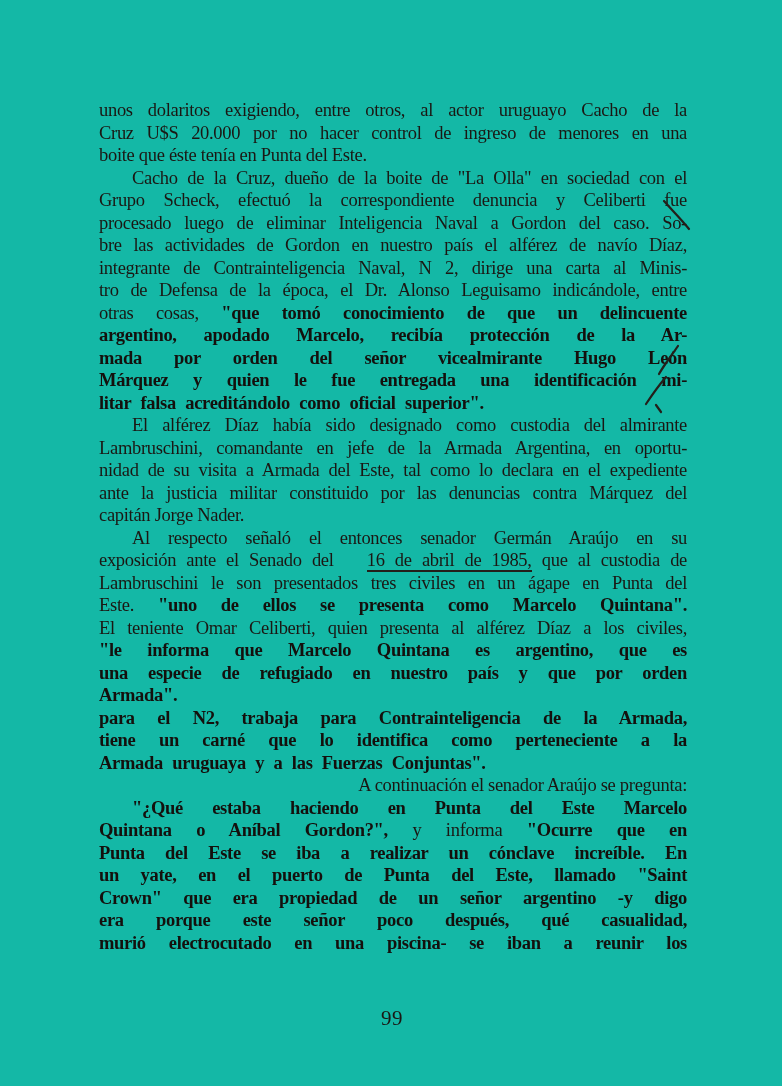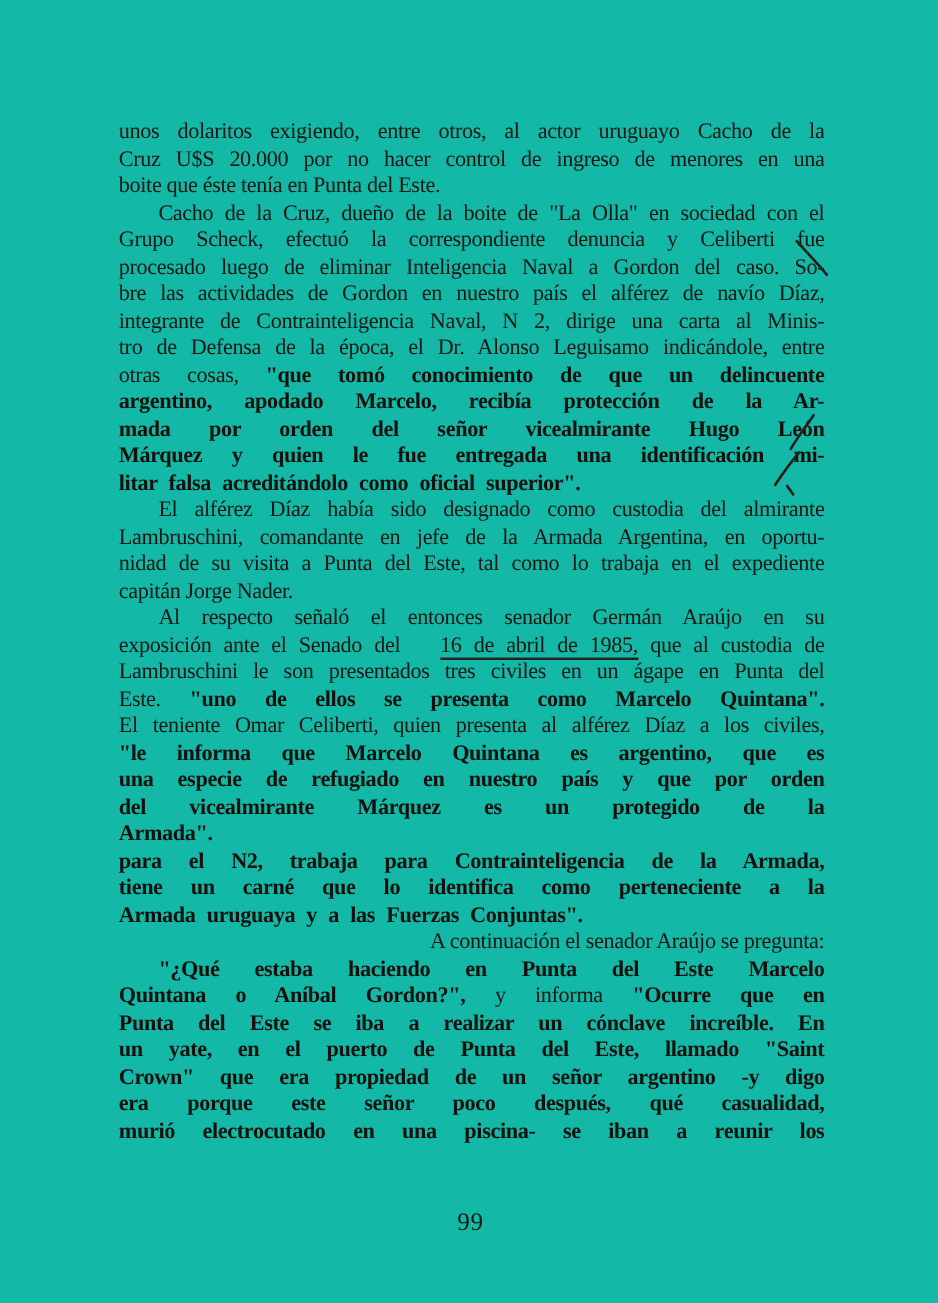--- a/index.html
+++ b/index.html
@@ -83,30 +83,30 @@
       <div class="line j"><span class="seg s-normal">bre las actividades de Gordon en nuestro país el alférez de navío Díaz,</span></div>
       <div class="line j"><span class="seg s-normal">integrante de Contrainteligencia Naval, N 2, dirige una carta al Minis-</span></div>
       <div class="line j"><span class="seg s-normal">tro de Defensa de la época, el Dr. Alonso Leguisamo indicándole, entre</span></div>
       <div class="line j"><span class="seg s-normal">otras cosas, </span><span class="seg s-bold">"que tomó conocimiento de que un delincuente</span></div>
       <div class="line j"><span class="seg s-bold">argentino, apodado Marcelo, recibía protección de la Ar-</span></div>
       <div class="line j"><span class="seg s-bold">mada por orden del señor vicealmirante Hugo León</span></div>
       <div class="line j"><span class="seg s-bold">Márquez y quien le fue entregada una identificación mi-</span></div>
       <div class="line"><span class="seg s-bold-wide">litar falsa acreditándolo como oficial superior".</span></div>
       <div class="line j ind"><span class="seg s-normal">El alférez Díaz había sido designado como custodia del almirante</span></div>
       <div class="line j"><span class="seg s-normal">Lambruschini, comandante en jefe de la Armada Argentina, en oportu-</span></div>
-      <div class="line j"><span class="seg s-normal">nidad de su visita a Punta del Este, tal como lo trabaja en el expediente</span></div>
+      <div class="line j"><span class="seg s-normal">nidad de su visita a Armada del Este, tal como lo declara en el expediente</span></div>
+      <div class="line j"><span class="seg s-normal">ante la justicia militar constituido por las denuncias contra Márquez del</span></div>
       <div class="line"><span class="seg s-normal">capitán Jorge Nader.</span></div>
       <div class="line j ind"><span class="seg s-normal">Al respecto señaló el entonces senador Germán Araújo en su</span></div>
       <div class="line j"><span class="seg s-normal">exposición ante el Senado del </span><span class="seg s-underline">16 de abril de 1985,</span><span class="seg s-normal"> que al custodia de</span></div>
       <div class="line j"><span class="seg s-normal">Lambruschini le son presentados tres civiles en un ágape en Punta del</span></div>
       <div class="line j"><span class="seg s-normal">Este. </span><span class="seg s-bold">"uno de ellos se presenta como Marcelo Quintana".</span></div>
       <div class="line j"><span class="seg s-normal">El teniente Omar Celiberti, quien presenta al alférez Díaz a los civiles,</span></div>
       <div class="line j"><span class="seg s-bold">"le informa que Marcelo Quintana es argentino, que es</span></div>
       <div class="line j"><span class="seg s-bold">una especie de refugiado en nuestro país y que por orden</span></div>
-      <div class="line j"><span class="seg s-bold">del vicealmirante Márquez es un protegido de la</span></div>
       <div class="line"><span class="seg s-bold">Armada".</span></div>
       <div class="line j"><span class="seg s-bold">para el N2, trabaja para Contrainteligencia de la Armada,</span></div>
       <div class="line j"><span class="seg s-bold">tiene un carné que lo identifica como perteneciente a la</span></div>
       <div class="line"><span class="seg s-bold-wide">Armada uruguaya y a las Fuerzas Conjuntas".</span></div>
       <div class="line ind"><span class="seg s-normal">A continuación el senador Araújo se pregunta:</span></div>
       <div class="line j ind"><span class="seg s-bold">"¿Qué estaba haciendo en Punta del Este Marcelo</span></div>
       <div class="line j"><span class="seg s-bold">Quintana o Aníbal Gordon?", </span><span class="seg s-normal">y informa </span><span class="seg s-bold">"Ocurre que en</span></div>
       <div class="line j"><span class="seg s-bold">Punta del Este se iba a realizar un cónclave increíble. En</span></div>
       <div class="line j"><span class="seg s-bold">un yate, en el puerto de Punta del Este, llamado "Saint</span></div>
       <div class="line j"><span class="seg s-bold">Crown" que era propiedad de un señor argentino -y digo</span></div>

